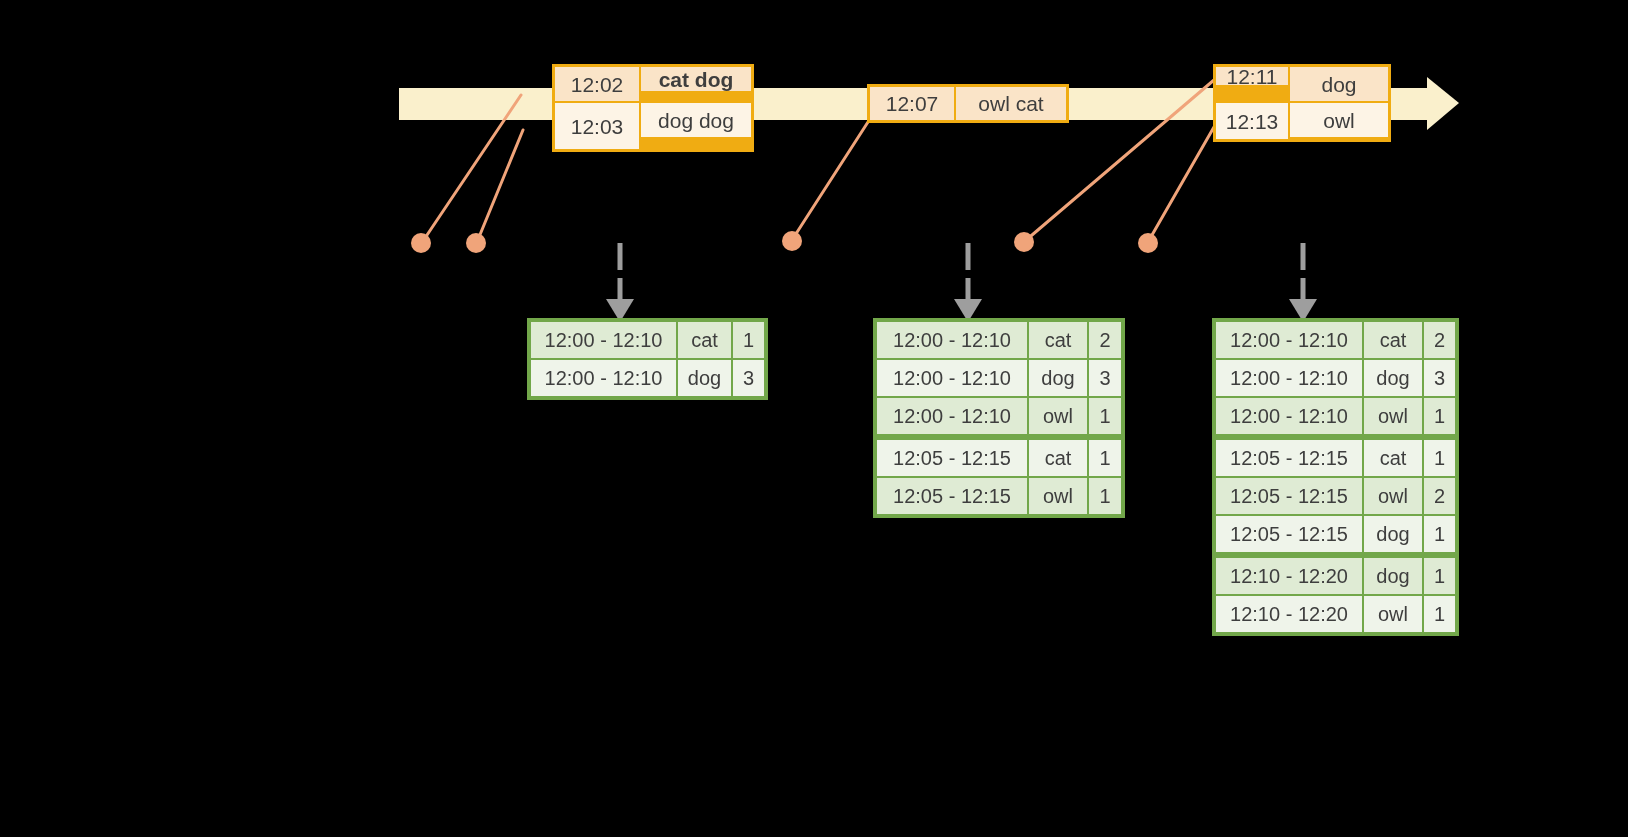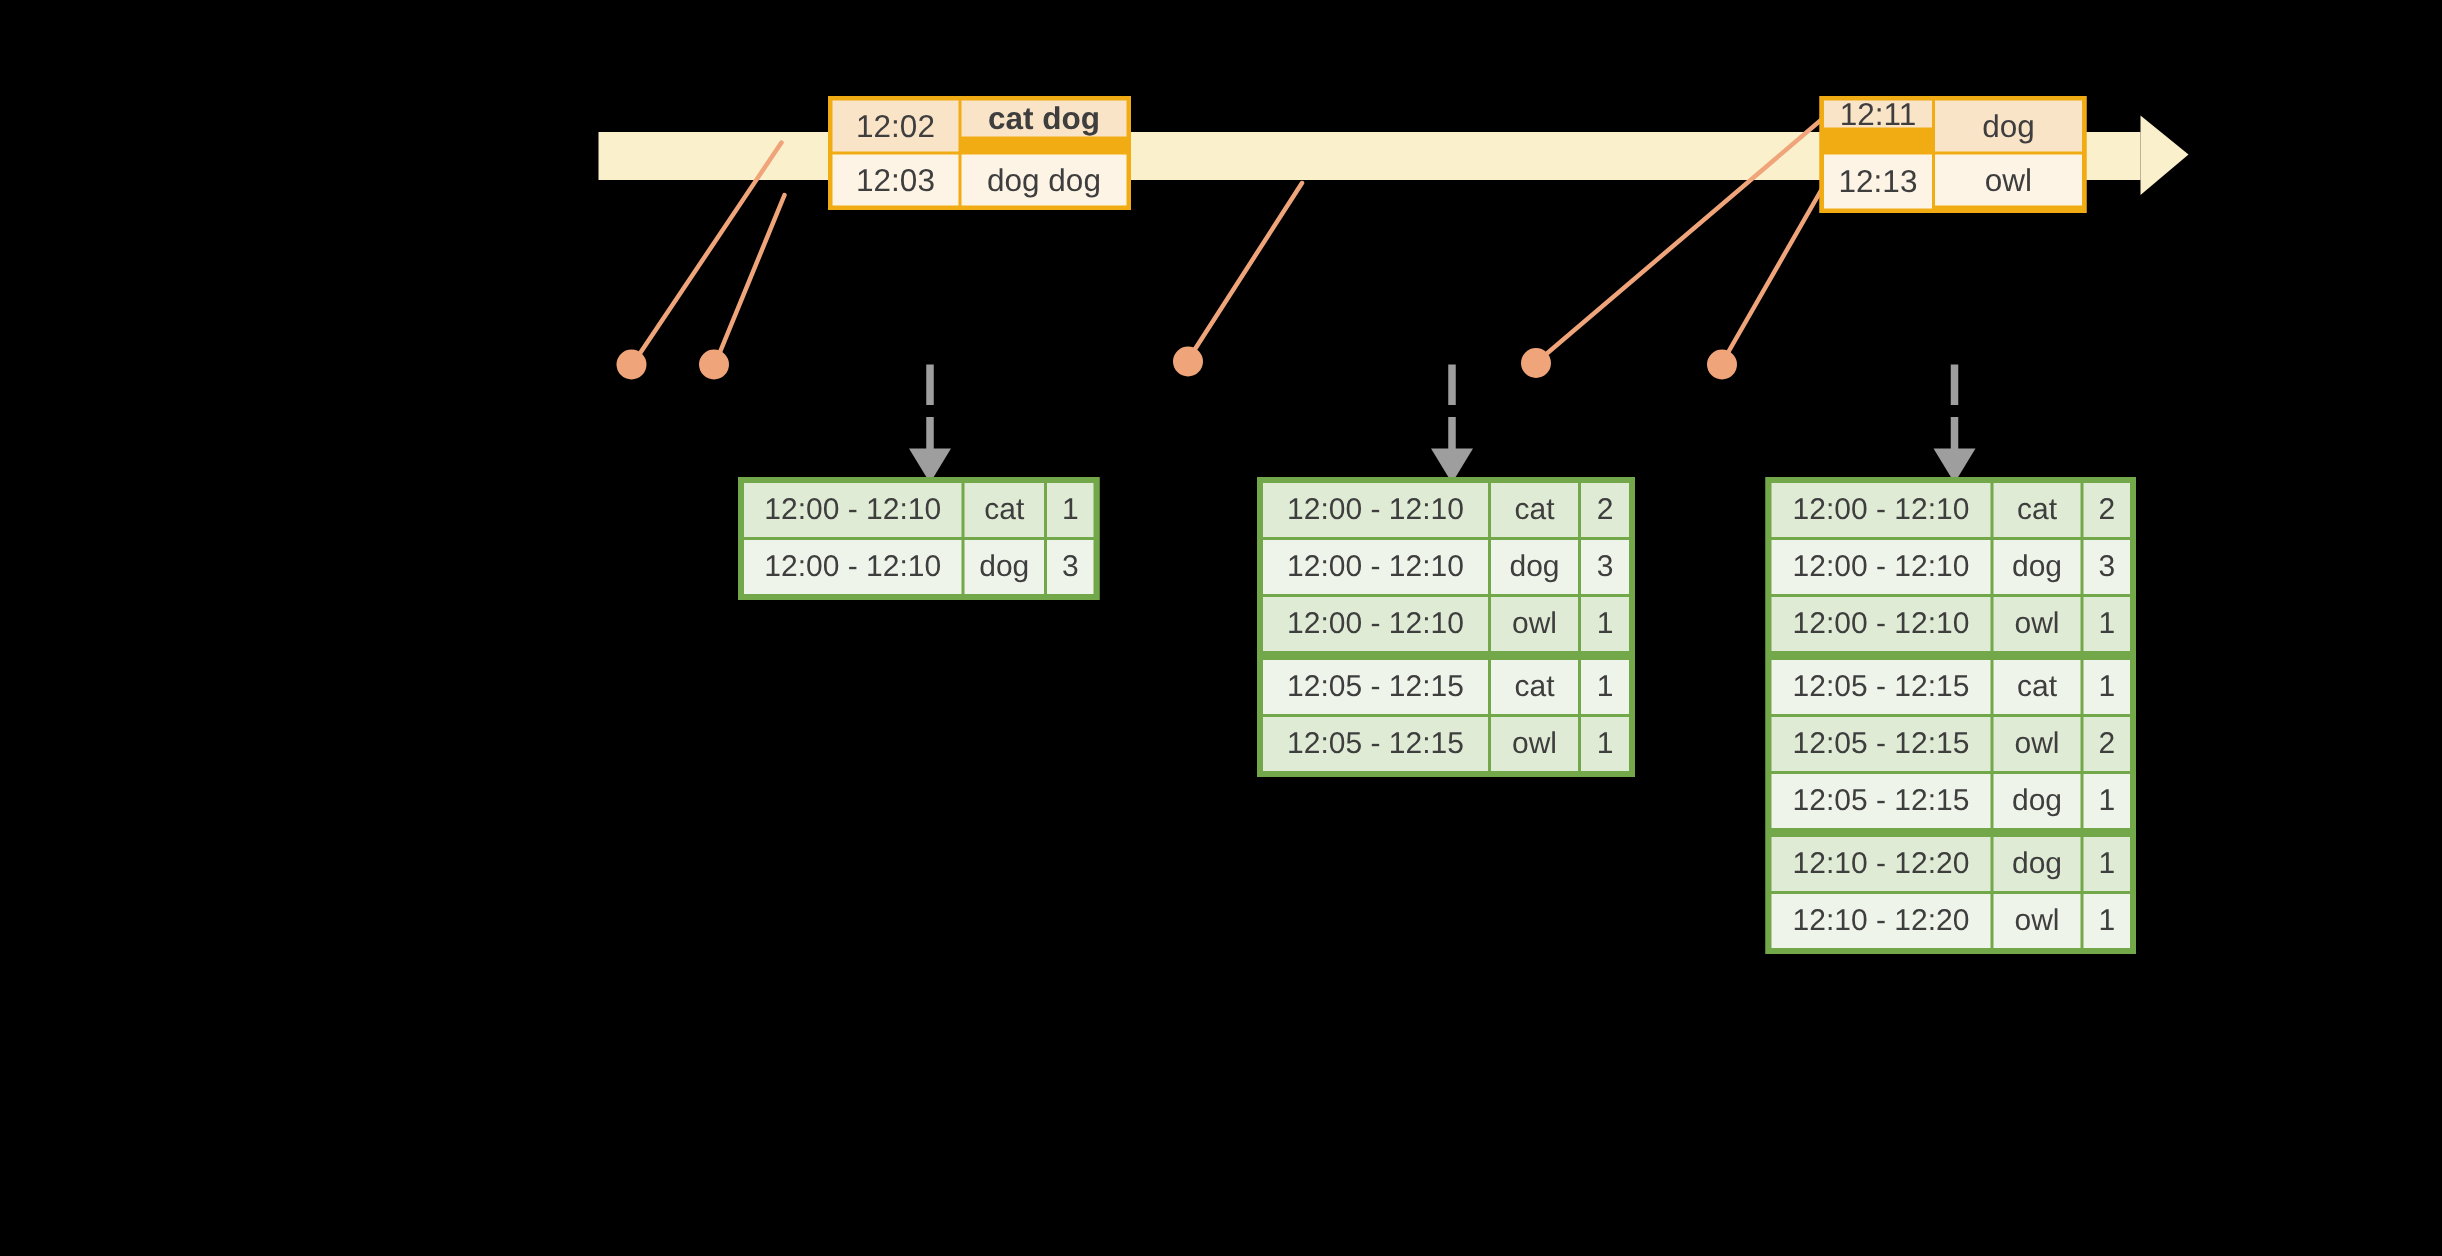--- a/index.html
+++ b/index.html
@@ -2,21 +2,21 @@
 <html style="--event-border: #F0AC12; --event-dark: #FAE4C8; --event-light: #FDF4E6; --result-border: #72A74A; --result-dark: #DFEBD4; --result-light: #EFF4EA; --text: #3E3E3E;"><head>
 <meta charset="utf-8">
 <style>
   html,body{margin:0;padding:0;background:#000;}
   #stage{position:relative;width:1628px;height:837px;overflow:hidden;
          font-family:"Liberation Sans", sans-serif;}
   #diagram-svg{position:absolute;left:0;top:0;}
   .event-table{position:absolute;display:grid;gap:2px;
                border:3px solid var(--event-border);background:var(--event-border);}
   .result-table{position:absolute;display:grid;gap:2px;
-               border:4px solid var(--result-border);background:var(--result-border);}
+               border:4px solid var(--result-border);background:var(--result-border);margin-left:35px;}
   .cell{display:flex;align-items:center;justify-content:center;
         color:var(--text);line-height:1;white-space:nowrap;}
   .event-table .cell{font-size:21px;}
   .result-table .cell{font-size:20px;}
   .event-table .even{background:var(--event-dark);}
   .event-table .odd{background:var(--event-light);}
   .result-table .even{background:var(--result-dark);}
   .result-table .odd{background:var(--result-light);}
   .gsep{grid-column:1/-1;height:2px;background:var(--result-border);}
 </style>
@@ -40,22 +40,26 @@
       <line x1="620" y1="243" x2="620" y2="301" stroke="#9E9E9E" stroke-width="5" stroke-dasharray="27 8"></line>
       <polygon points="606,299 634,299 620,322" fill="#9E9E9E"></polygon>
       <line x1="968" y1="243" x2="968" y2="301" stroke="#9E9E9E" stroke-width="5" stroke-dasharray="27 8"></line>
       <polygon points="954,299 982,299 968,322" fill="#9E9E9E"></polygon>
       <line x1="1303" y1="243" x2="1303" y2="301" stroke="#9E9E9E" stroke-width="5" stroke-dasharray="27 8"></line>
       <polygon points="1289,299 1317,299 1303,322" fill="#9E9E9E"></polygon>
     </svg>
   <div class="event-table" style="left: 521px; top: 64px; grid-template-columns: 84px 110px; margin-left: 31px;">
       <div class="cell even" style="height: 34px;">12:02</div>
       <div class="cell even" style="height: 24px; font-weight: bold;">cat dog</div>
-      <div class="cell odd" style="height: 34px;">12:03</div>
+      <div class="cell odd" style="height: 46px;">12:03</div>
       <div class="cell odd" style="height: 34px;">dog dog</div>
+    </div>
+  <div class="event-table" style="left: 867px; top: 84px; grid-template-columns: 84px 110px;">
+      <div class="cell even" style="height: 33px;">12:07</div>
+      <div class="cell even" style="height: 33px;">owl cat</div>
     </div>
   <div class="event-table" style="left: 1213px; top: 64px; grid-template-columns: 72px 98px;">
       <div class="cell even" style="height: 18px;">12:11</div>
       <div class="cell even" style="height: 34px;">dog</div>
       <div class="cell odd" style="height: 36px;">12:13</div>
       <div class="cell odd" style="height: 34px;">owl</div>
     </div>
   <div class="result-table" style="left: 492px; top: 318px; grid-template-columns: 145px 53px 31px;">
       <div class="cell even" style="height: 36px;">12:00 - 12:10</div>
       <div class="cell even" style="height: 36px;">cat</div>

